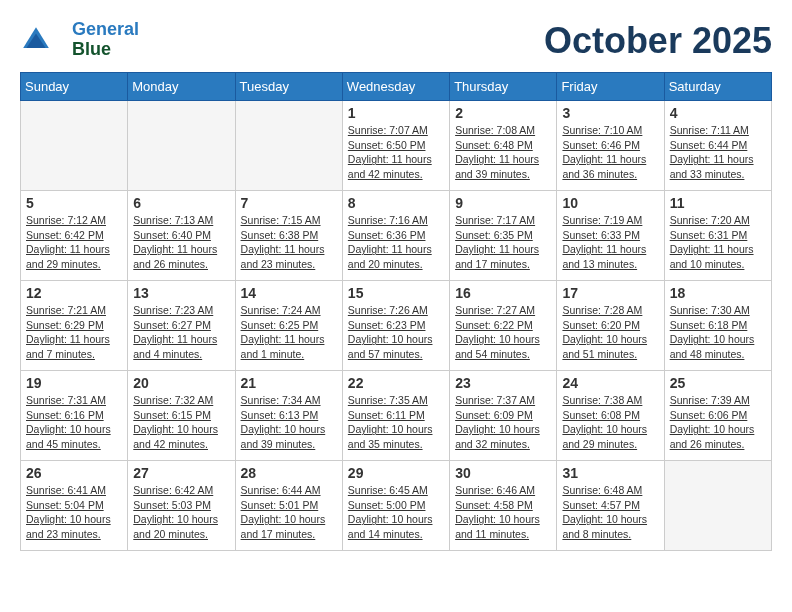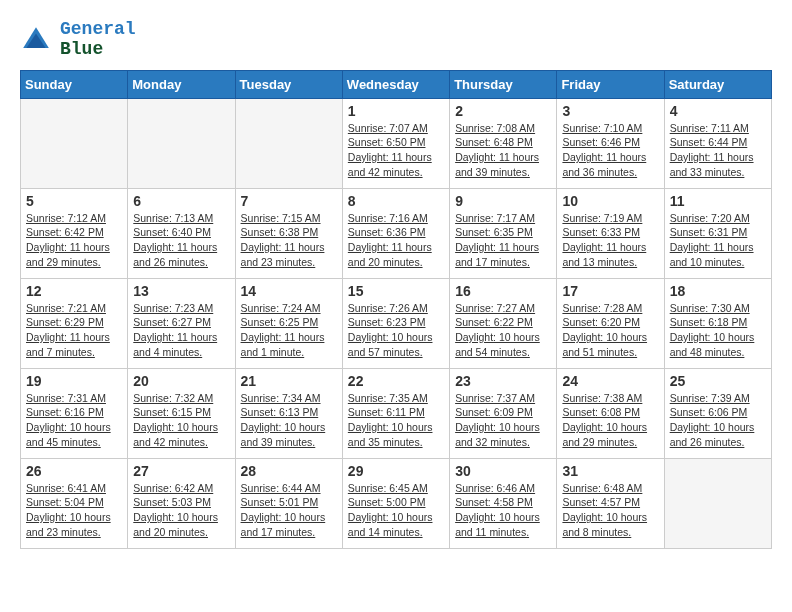--- a/index.html
+++ b/index.html
@@ -12,22 +12,21 @@
     }
     .header-section {
       display: flex;
       justify-content: space-between;
       align-items: flex-start;
       margin-bottom: 10px;
     }
     .logo {
       display: flex;
       align-items: center;
-      gap: 8px;
-      font-family: Liberation Mono, monospace;
+      gap: 20px;
     }
     .logo-text {
       font-size: 18px;
       font-weight: bold;
       color: #1a3a5c;
       line-height: 1.1;
     }
     .logo-text span {
       color: #2a7abf;
     }
@@ -49,21 +48,21 @@
     }
     table {
       width: 100%;
       border-collapse: collapse;
       table-layout: fixed;
     }
     th {
       background-color: #2a7abf;
       color: #fff;
       font-size: 13px;
-      font-weight: bold;
+      font-weight: normal;
       padding: 6px 4px;
       text-align: left;
       border: 1px solid #1a5a9f;
     }
     td {
       border: 1px solid #ccc;
       vertical-align: top;
       padding: 4px 5px;
       font-size: 11px;
       color: #333;
@@ -95,20 +94,21 @@
     <svg class="logo-icon" viewBox="0 0 40 40" xmlns="http://www.w3.org/2000/svg">
       <polygon points="20,4 36,30 4,30" fill="#2a7abf"></polygon>
       <polygon points="20,12 32,30 8,30" fill="#1a5a9f"></polygon>
     </svg>
     <div class="logo-text">
       <div><span>General</span></div>
       <div style="color:#14532d;">Blue</div>
     </div>
   </div>
   <div class="title-section">
+    <div class="calendar-title">October 2025</div>
   </div>
 </div>
 
 <table>
   <thead>
     <tr>
     <th>Sunday</th>
         <th>Monday</th>
         <th>Tuesday</th>
         <th>Wednesday</th>

